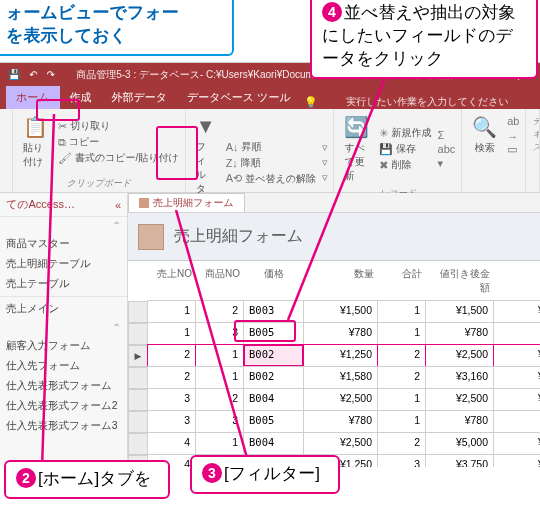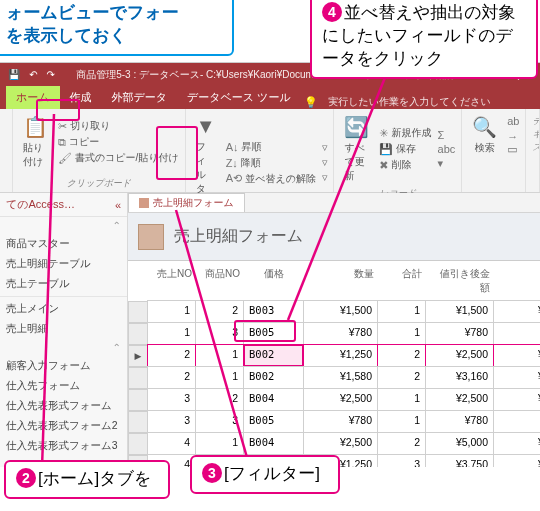--- a/index.html
+++ b/index.html
@@ -13,22 +13,22 @@
   .num-circle { display: inline-block; width: 20px; height: 20px; border-radius: 50%; background: #e6007e; color: #fff; font-size: 14px; font-weight: bold; text-align: center; line-height: 20px; margin-right: 2px; vertical-align: 1px; }
 
   .app { position: absolute; top: 62px; left: 0; right: 0; bottom: 44px; background: #f3f3f3; border-top: 1px solid #ccc; }
 
   .titlebar { height: 24px; background: #a4373a; color: #fff; font-size: 10px; line-height: 24px; padding: 0 8px; display: flex; gap: 8px; }
   .titlebar .tb-icons span { margin-right: 6px; }
   .titlebar .tb-path { opacity: .9; overflow: hidden; white-space: nowrap; }
 
   .ribbon-tabs { height: 22px; background: #a4373a; color: #fff; display: flex; align-items: flex-end; font-size: 11px; }
   .ribbon-tabs .rtab { padding: 4px 10px; cursor: pointer; }
-  .ribbon-tabs .rtab.active { background: #bef264; color: #a4373a; }
-  .ribbon-tabs .tell-me { margin-left: 6px; opacity: .85; font-size: 10px; }
+  .ribbon-tabs .rtab.active { background: #c4b5fd; color: #a4373a; }
+  .ribbon-tabs .tell-me { margin-left: 24px; opacity: .85; font-size: 10px; }
   .ribbon-tabs .bulb { margin: 0 4px; }
 
   .ribbon { height: 84px; background: #f3f3f3; border-bottom: 1px solid #d4d4d4; display: flex; font-size: 10px; color: #555; }
   .ribbon .group { border-right: 1px solid #e0e0e0; padding: 4px 6px 2px 6px; display: flex; flex-direction: column; justify-content: space-between; }
   .ribbon .group-label { font-size: 9px; color: #888; text-align: center; margin-top: 2px; font-style: italic; }
   .ribbon .btn-large { display: flex; flex-direction: column; align-items: center; gap: 2px; padding: 2px 4px; cursor: pointer; }
   .ribbon .btn-large .icon { font-size: 20px; }
   .ribbon .row { display: flex; gap: 6px; align-items: center; }
   .ribbon .col { display: flex; flex-direction: column; gap: 2px; }
   .ribbon .small-item { white-space: nowrap; font-size: 10px; display: flex; align-items: center; gap: 3px; }
@@ -255,21 +255,20 @@
           <span>⌃</span>
         </div>
       <div id="nav1">
           <div class="nav-item">商品マスター</div>
           <div class="nav-item">売上明細テーブル</div>
           <div class="nav-item">売上テーブル</div>
         </div>
       <div class="nav-sep"></div>
       <div id="nav2">
           <div class="nav-item">売上メイン</div>
-          <div class="nav-item">売上明細</div>
         </div>
       <div class="sec-head">
           <span></span>
           <span>⌃</span>
         </div>
       <div id="nav3">
           <div class="nav-item">顧客入力フォーム</div>
           <div class="nav-item">仕入先フォーム</div>
           <div class="nav-item">仕入先表形式フォーム</div>
           <div class="nav-item">仕入先表形式フォーム2</div>

